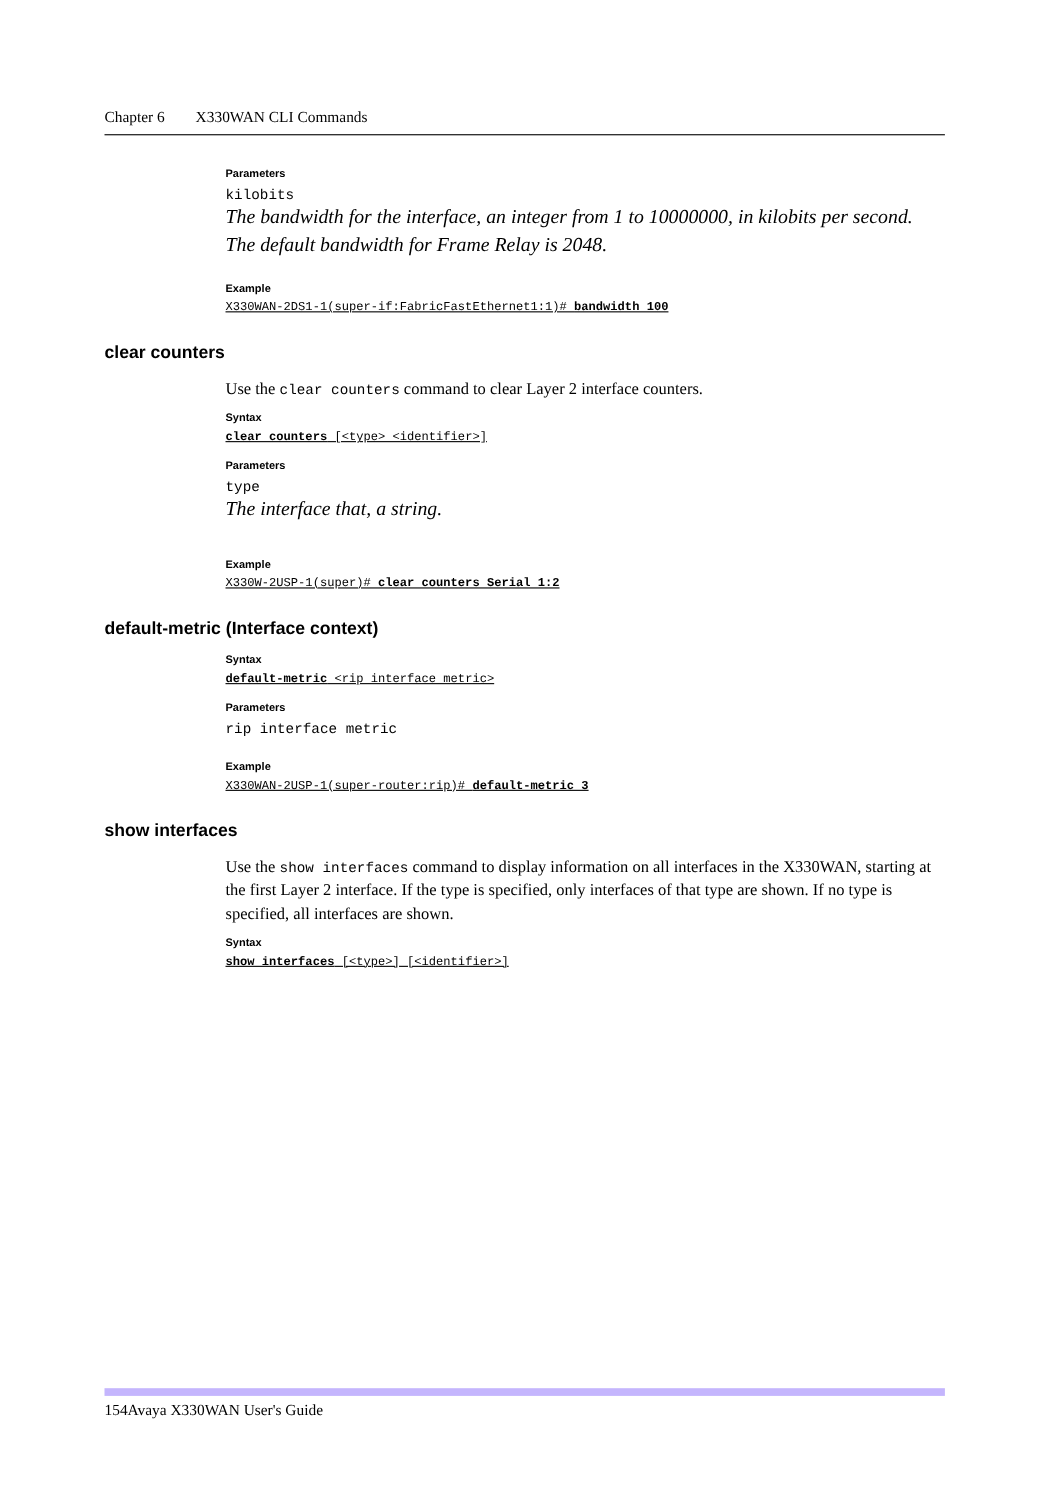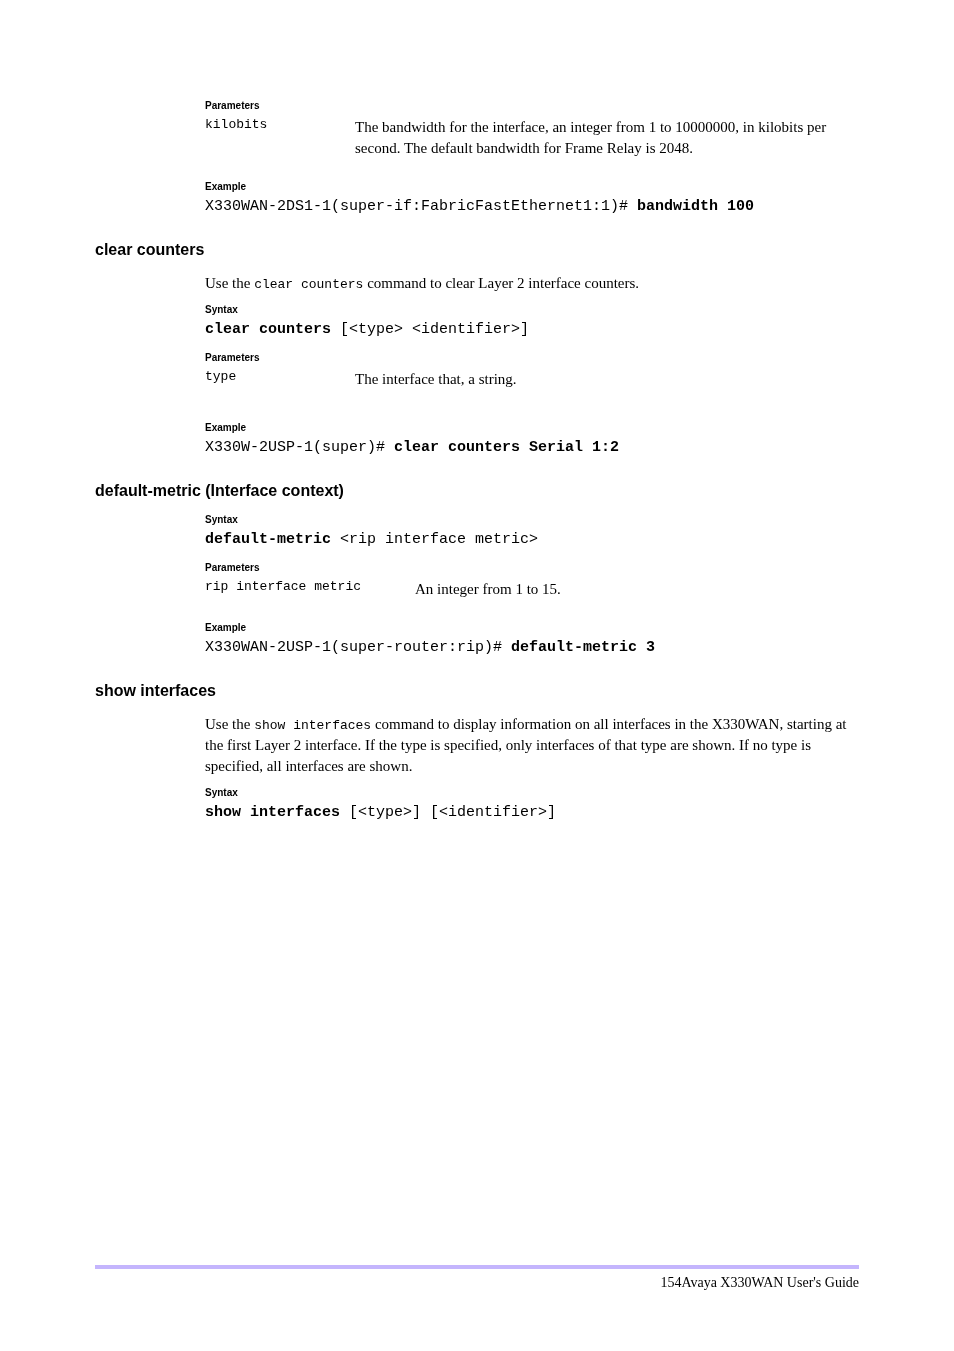--- a/index.html
+++ b/index.html
@@ -37,37 +37,40 @@
     }
     .sub-heading {
       font-family: Arial, Helvetica, sans-serif;
       font-weight: bold;
       font-size: 10px;
       margin-bottom: 6px;
     }
     .param-row {
       display: flex;
       margin-bottom: 4px;
+      flex-direction: column;
     }
     .param-name {
       font-family: "Courier New", Courier, monospace;
       font-size: 13px;
       min-width: 150px;
       padding-right: 12px;
     }
     .param-desc {
       flex: 1;
-      font-size: 15px;
+      font-size: 18px;
       line-height: 1.4;
+      font-style: italic;
     }
     .code-line {
       font-family: "Courier New", Courier, monospace;
-      font-size: 15px;
+      font-size: 11px;
       margin-bottom: 4px;
       white-space: pre;
+      text-decoration: underline;
     }
     .code-bold {
       font-weight: bold;
     }
     .section-heading {
       font-family: Arial, Helvetica, sans-serif;
       font-weight: bold;
       font-size: 16px;
       margin-top: 26px;
       margin-bottom: 14px;
@@ -85,32 +88,36 @@
       height: 10px;
     }
     .spacer-medium {
       height: 18px;
     }
     .footer {
       position: absolute;
       bottom: 60px;
       left: 95px;
       right: 95px;
-      border-top: 4px solid #c4b5fd;
+      border-top: 7px solid #c4b5fd;
       padding-top: 6px;
       display: flex;
-      justify-content: flex-end;
+      justify-content: flex-start;
       font-size: 14px;
     }
   </style>
 </head>
 <body>
 
 <div class="page">
 
+  <div class="header-line">
+    <span class="header-chapter">Chapter 6</span>
+    <span class="header-title">X330WAN CLI Commands</span>
+  </div>
 
   <div class="content-indent">
     <div class="sub-heading">Parameters</div>
     <div class="param-row">
       <div class="param-name">kilobits</div>
       <div class="param-desc">The bandwidth for the interface, an integer from 1 to 10000000, in kilobits per second. The default bandwidth for Frame Relay is 2048.</div>
     </div>
 
     <div class="spacer-medium"></div>
     <div class="sub-heading">Example</div>
@@ -142,21 +149,20 @@
   <div class="section-heading">default-metric (Interface context)</div>
   <div class="content-indent">
 
     <div class="sub-heading">Syntax</div>
     <div class="code-line"><span class="code-bold">default-metric</span><span> &lt;rip interface metric&gt;</span></div>
 
     <div class="spacer-small"></div>
     <div class="sub-heading">Parameters</div>
     <div class="param-row">
       <div class="param-name" style="min-width:210px">rip interface metric</div>
-      <div class="param-desc">An integer from 1 to 15.</div>
     </div>
 
     <div class="spacer-medium"></div>
     <div class="sub-heading">Example</div>
     <div class="code-line"><span>X330WAN-2USP-1(super-router:rip)# </span><span class="code-bold">default-metric 3</span></div>
   </div>
 
   <div class="section-heading">show interfaces</div>
   <div class="content-indent">
     <div class="body-text">

